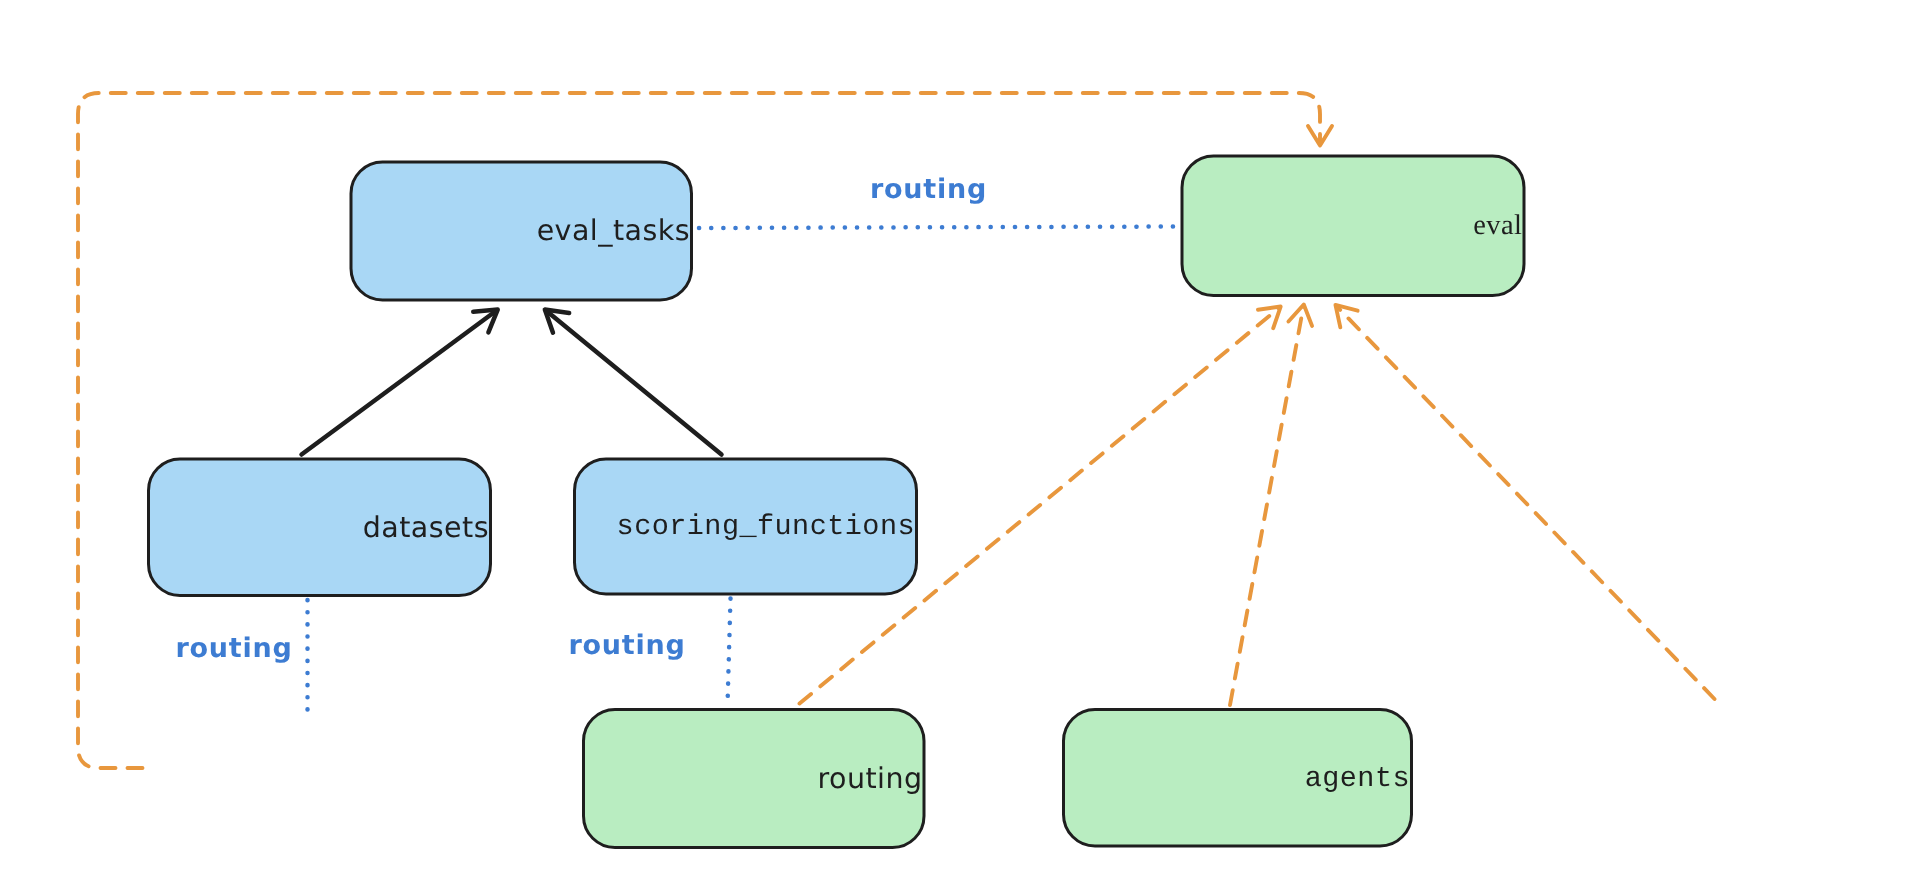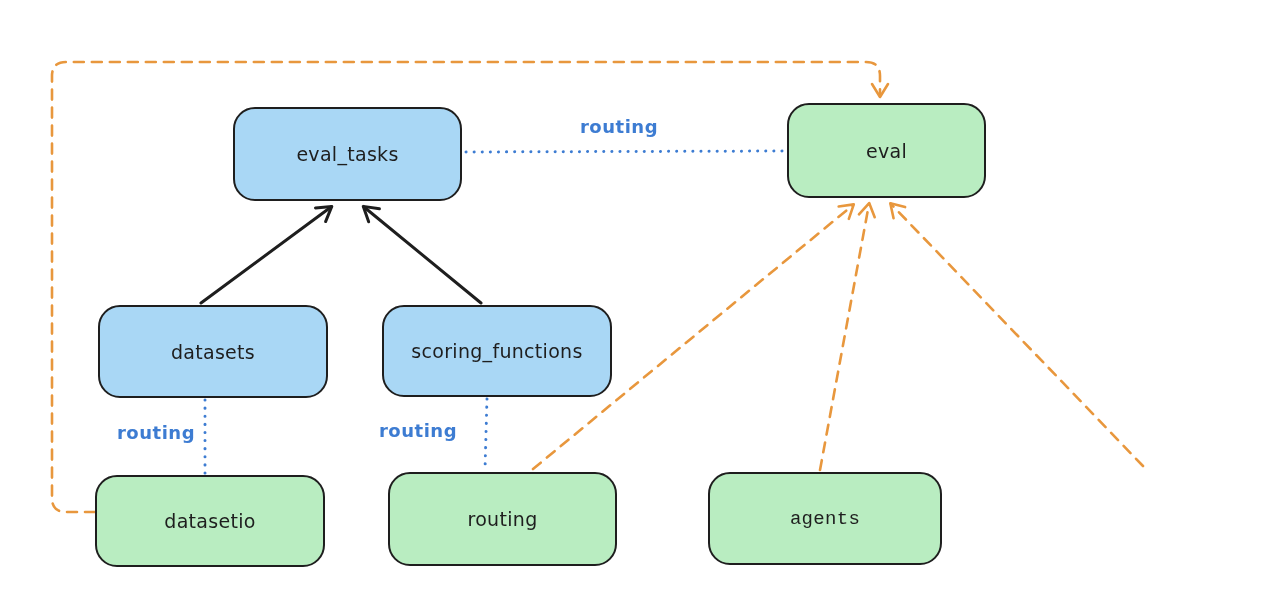--- a/index.html
+++ b/index.html
@@ -13,21 +13,21 @@
   }
   #edges-svg {
     position: absolute;
     left: 0; top: 0;
     width: 1280px; height: 596px;
   }
   .node {
     position: absolute;
     display: flex;
     align-items: center;
-    justify-content: center;
+    justify-content: flex-end;
     border: 2.5px solid #1e1e1e;
     border-radius: 22px;
     font-size: 19px;
     color: #1e1e1e;
     letter-spacing: 0.3px;
     box-sizing: border-box;
   }
   .node.blue  { background: #a9d7f5; }
   .node.green { background: #b9edc1; }
 
@@ -36,23 +36,23 @@
     width: 90px;
     text-align: center;
     font-size: 18px;
     font-weight: bold;
     color: #3d7cd2;
     letter-spacing: 0.5px;
   }
 
   
   #node-eval_tasks        { left: 233px;  top: 107px; width: 229px; height: 94px; }
-  #node-eval              { left: 787px;  top: 103px; width: 199px; height: 95px; }
+  #node-eval              { left: 787px;  top: 103px; width: 230px; height: 95px; font-family: Liberation Serif, serif; }
   #node-datasets          { left: 98px;   top: 305px; width: 230px; height: 93px; }
-  #node-scoring_functions { left: 382px;  top: 305px; width: 230px; height: 92px; }
+  #node-scoring_functions { left: 382px;  top: 305px; width: 230px; height: 92px; font-family: Liberation Mono, monospace; }
   #node-datasetio         { left: 95px;   top: 475px; width: 230px; height: 92px; }
   #node-scoring           { left: 388px;  top: 472px; width: 229px; height: 94px; }
   #node-agents            { left: 708px;  top: 472px; width: 234px; height: 93px; font-family: Liberation Mono, monospace; }
   #node-inference         { left: 1023px; top: 468px; width: 230px; height: 95px; }
 
   #routing-label-top      { left: 574px; top: 116px; }
   #routing-label-datasets { left: 111px; top: 422px; }
   #routing-label-scoring  { left: 373px; top: 420px; }
 </style>
 </head>
@@ -98,23 +98,20 @@
   </div>
 
   <div class="node blue" id="node-datasets">
     <span>datasets</span>
   </div>
 
   <div class="node blue" id="node-scoring_functions">
     <span>scoring_functions</span>
   </div>
 
-  <div class="node green" id="node-datasetio">
-    <span>datasetio</span>
-  </div>
 
   <div class="node green" id="node-scoring">
     <span>routing</span>
   </div>
 
   <div class="node green" id="node-agents">
     <span>agents</span>
   </div>
 
 

